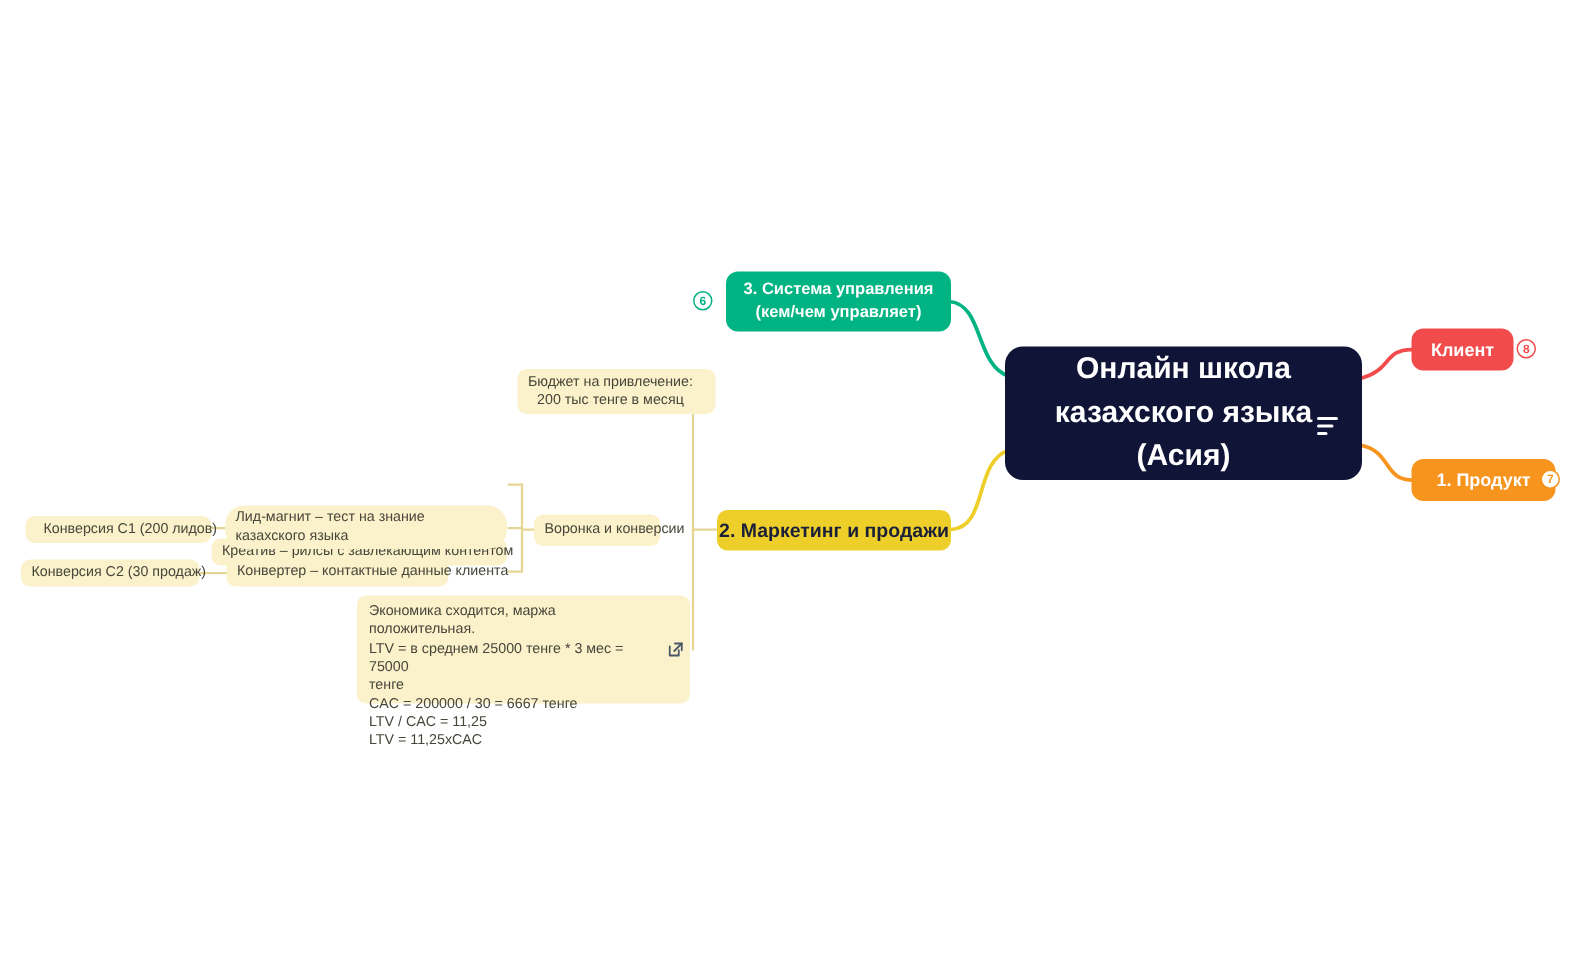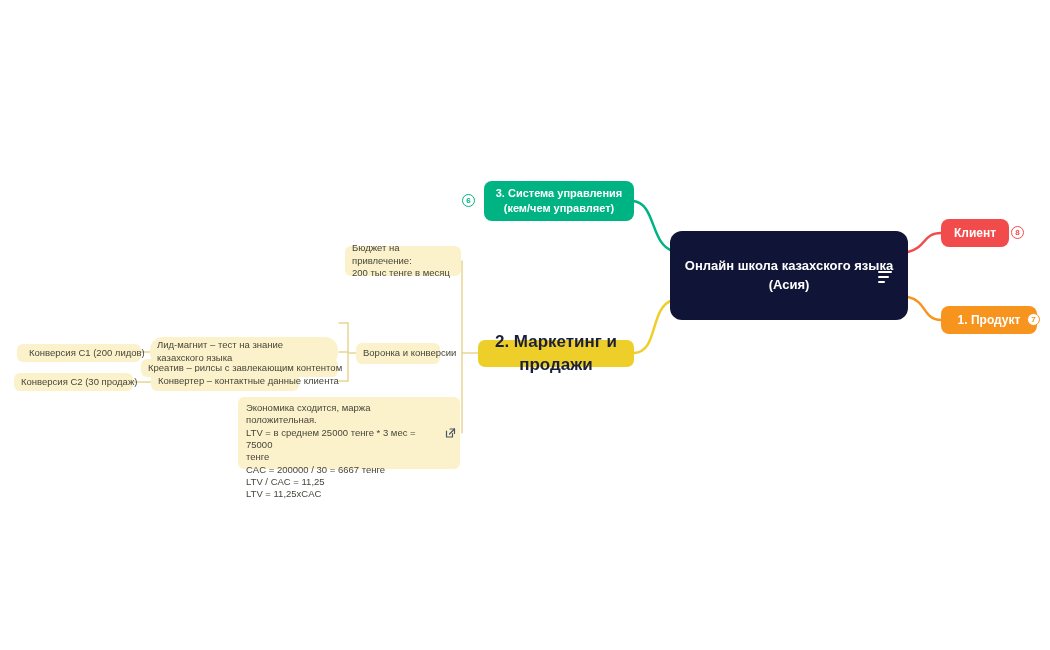--- a/index.html
+++ b/index.html
@@ -34,21 +34,21 @@
     align-items: center;
     justify-content: center;
     text-align: center;
   }
 
   .root-node {
     left: 670px; top: 231px; width: 238px; height: 89px;
     background: var(--c-root, #101437);
     color: #ffffff;
     border-radius: 12px;
-    font-size: 13px;
+    font-size: 20px;
     font-weight: bold;
     line-height: 1.45;
     padding: 6px 14px;
   }
   .root-node .menu-icon {
     position: absolute;
     right: 14px; top: 50%;
     transform: translateY(-50%);
     width: 16px; height: 12px;
     display: block;
@@ -74,38 +74,38 @@
   }
   .product-node {
     left: 941px; top: 306px; width: 96px; height: 28px;
     background: var(--c-orange, #f7941e);
     font-size: 12px;
   }
   .marketing-node {
     left: 478px; top: 340px; width: 156px; height: 27px;
     background: var(--c-yellow, #eecf2a);
     color: #1b2038;
-    font-size: 17px;
+    font-size: 13px;
     border-radius: 7px;
   }
 
   .pale-node {
     background: var(--c-pale, #fbf2cc);
     color: var(--c-paletext, #47463a);
     border-radius: 6px;
     font-size: 9.5px;
     line-height: 1.3;
     padding: 3px 7px;
     justify-content: flex-start;
     text-align: left;
   }
   .pale-node .lbl { white-space: pre-line; }
   .pale-node.nowrap .lbl { white-space: nowrap; }
 
-  .budget-node    { left: 345px; top: 246px; width: 116px; height: 30px; }
+  .budget-node    { left: 345px; top: 246px; width: 132px; height: 30px; text-align: center; }
   .channel-node   { left: 345px; top: 280px; width: 116px; height: 30px; }
   .funnel-node    { left: 356px; top: 343px; width: 84px; height: 21px; }
   .creative-node  { left: 141px; top: 314px; width: 197px; height: 18px; margin-top: 45px; }
   .leadmagnet-node{ left: 150px; top: 337px; width: 188px; height: 29px; border-radius: 13px; }
   .converter-node { left: 151px; top: 372px; width: 148px; height: 19px; }
   .c1-node        { left:  17px; top: 344px; width: 124px; height: 18px; padding-left: 12px; }
   .c2-node        { left:  14px; top: 373px; width: 119px; height: 18px; }
   .economics-node {
     left: 238px; top: 397px; width: 222px; height: 72px;
     align-items: flex-start;

